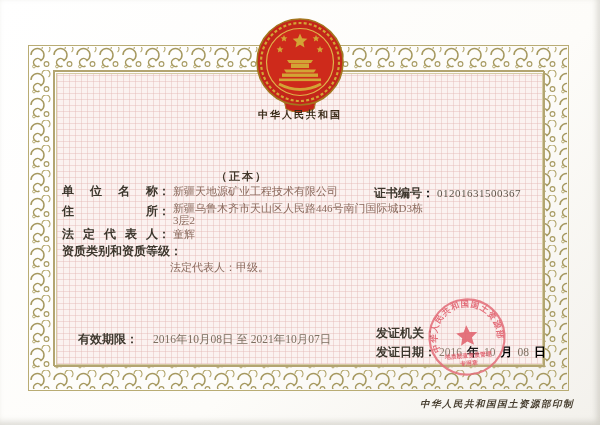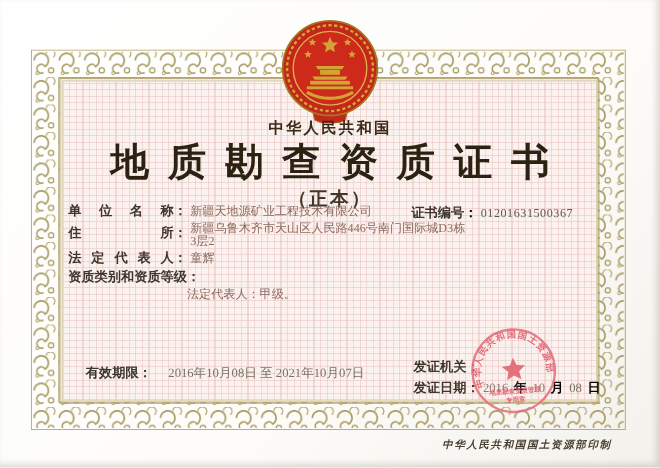--- a/index.html
+++ b/index.html
@@ -24,30 +24,30 @@
     position:absolute;left:1px;top:1px;right:1px;bottom:1px;
     border:1px solid #d5cba4;
     background-color:#fbf2f0;
     background-image:
       repeating-linear-gradient(0deg, rgba(228,185,182,.45) 0 1px, transparent 1px 6px),
       repeating-linear-gradient(90deg, rgba(228,185,182,.45) 0 1px, transparent 1px 6px);
   }
   .emblem{position:absolute;left:254px;top:16px;}
   .country{
     position:absolute;left:0;top:108px;width:600px;text-align:center;
-    font-size:14px;font-weight:bold;letter-spacing:2px;color:#3a2b18;
+    font-size:10px;font-weight:bold;letter-spacing:2px;color:#3a2b18;
   }
   .title{
     position:absolute;left:0;top:124px;width:600px;text-align:center;
     font-size:35px;font-weight:bold;letter-spacing:17px;text-indent:17px;
     color:#2c2212;
   }
   .copytype{
-    position:absolute;left:0;top:169px;width:600px;text-align:center;
-    font-size:17px;color:#433категория;color:#43372a;letter-spacing:2px;font-weight:bold;
+    position:absolute;left:0;top:169px;width:484px;text-align:center;
+    font-size:11px;color:#433категория;color:#43372a;letter-spacing:2px;font-weight:bold;
   }
   .row{position:absolute;font-size:12px;color:#3c362c;white-space:nowrap;}
   .flabel{
     display:inline-block;width:96px;font-weight:bold;
     text-align:justify;text-align-last:justify;text-justify:inter-character;
     vertical-align:top;color:#3c362c;
   }
   .colon{font-weight:bold;}
   .fvalue{color:#8b6a5d;font-size:11px;}
   .addr{white-space:normal;display:inline-block;width:300px;vertical-align:top;line-height:11px;}
@@ -56,21 +56,21 @@
   .certno{position:absolute;left:374px;top:185px;font-size:12px;white-space:nowrap;}
   .certno .fvalue{color:#5d564a;letter-spacing:.5px;}
   .validity{position:absolute;left:78px;top:331px;font-size:12px;text-align:center;}
   .validity .fvalue{margin-left:12px;font-size:11.5px;color:#7c6f60;}
   .issuer{position:absolute;left:376px;top:325px;font-size:12px;}
   .issuedate{position:absolute;left:376px;top:344px;font-size:12px;}
   .issuedate .dv{color:#7c6f60;font-size:11.5px;padding:0 3px;font-family:Liberation Serif, serif;}
   .issuedate .du{font-weight:bold;padding:0 2px;}
   .seal{position:absolute;left:427px;top:297px;opacity:.88;transform:rotate(-4deg);}
   .footer{
-    position:absolute;left:384px;top:398px;width:190px;text-align:center;
+    position:absolute;left:384px;top:398px;width:190px;text-align:right;
     font-size:9.5px;font-style:italic;letter-spacing:1.5px;color:#473e2f;font-weight:bold;
   }
 </style>
 </head>
 <body>
 
 <div class="stage">
 
   <svg class="frame-svg" width="541" height="346" viewBox="0 0 541 346">
     <defs>
@@ -104,21 +104,20 @@
       <path d="M33 44 H59 L57 47 H35 Z"></path>
       <rect x="37" y="47.5" width="18" height="4.5"></rect>
       <path d="M30 53.5 H62 L60 56.5 H32 Z"></path>
       <rect x="28" y="57.5" width="36" height="3.4"></rect>
       <rect x="25" y="62.5" width="42" height="2.6"></rect>
     </g>
     <path d="M25 68 Q46 79 67 68" fill="none" stroke="#d3a435" stroke-width="3"></path>
   </svg>
 
   <div class="country">中华人民共和国</div>
-  <div class="title">地质勘查资质证书</div>
   <div class="copytype">（正本）</div>
 
   <div class="row" style="left:62px;top:183px">
     <span class="flabel">单位名称</span><span class="colon">：</span>
     <span class="fvalue">新疆天地源矿业工程技术有限公司</span>
   </div>
 
   <div class="certno">
     <span class="bold-label">证书编号</span><span class="colon">：</span>
     <span class="fvalue">01201631500367</span>

